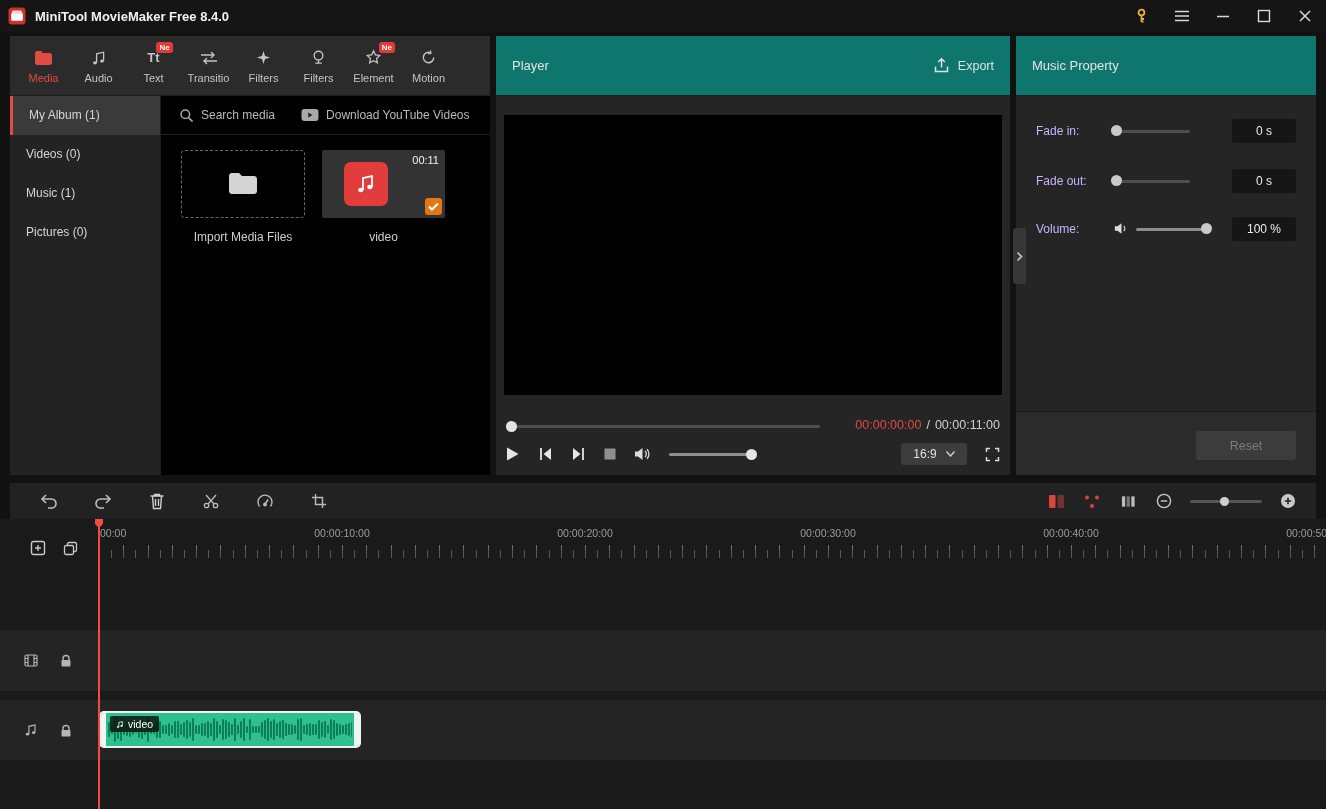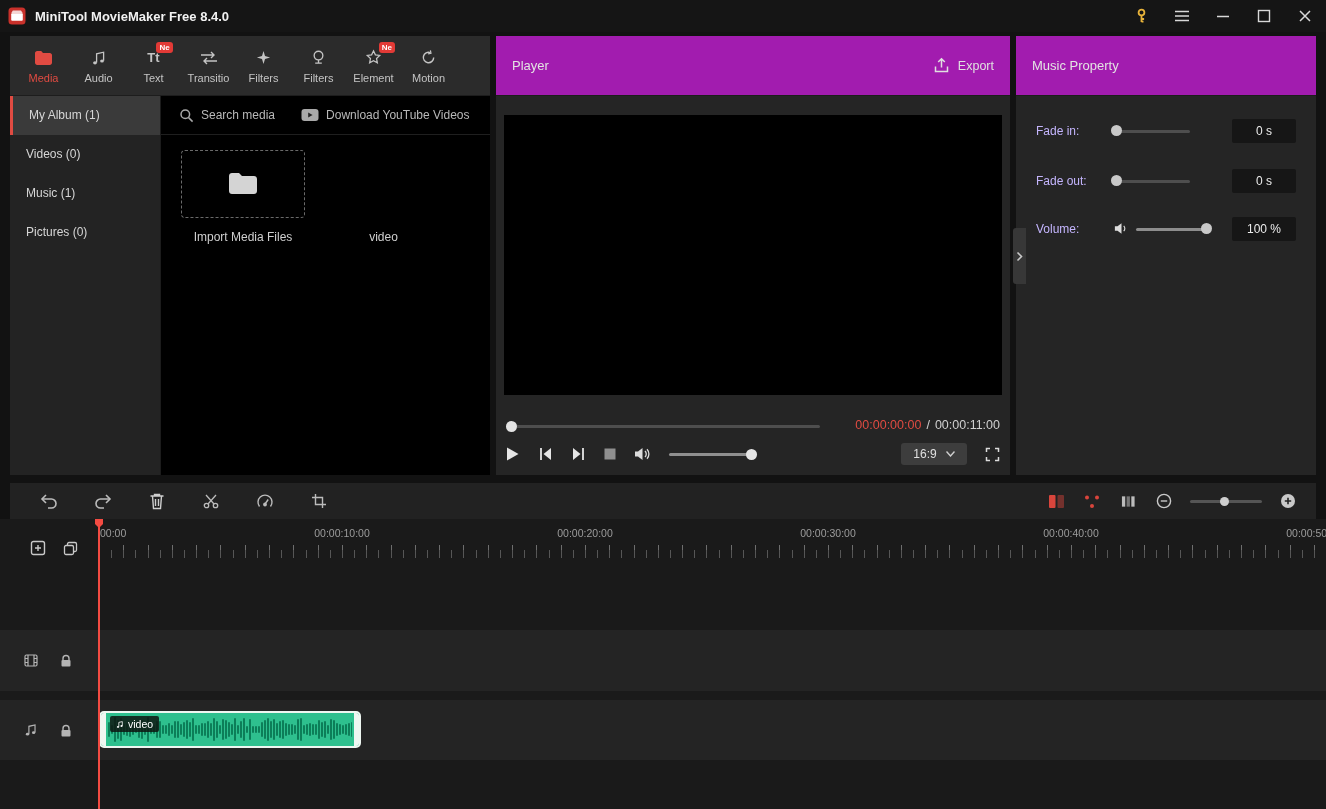--- a/index.html
+++ b/index.html
@@ -13,21 +13,21 @@
   .logo{margin-left:8px;}
   .app-title{margin-left:9px;font-size:13px;font-weight:bold;color:#f2f2f2;}
   .win-buttons{margin-left:auto;display:flex;align-items:center;gap:19px;padding-right:10px;}
   .win-buttons button{width:22px;height:22px;display:flex;align-items:center;justify-content:center;}
 
   
   .panel{position:absolute;top:36px;height:439px;background:#252525;overflow:hidden;}
   .media-panel{left:10px;width:480px;}
   .player-panel{left:496px;width:514px;}
   .prop-panel{left:1016px;width:300px;}
-  .panel-header{height:60px;background:#a21caf;border-bottom:1px solid #1d1d1d;display:flex;align-items:center;padding:0 16px;box-sizing:border-box;}
+  .panel-header{height:60px;background:#0f766e;border-bottom:1px solid #1d1d1d;display:flex;align-items:center;padding:0 16px;box-sizing:border-box;}
   .panel-title{font-size:13px;color:#e3e3e3;}
 
   
   .tabbar{height:60px;background:#2b2b2b;border-bottom:1px solid #1d1d1d;display:flex;padding-left:6px;box-sizing:border-box;}
   .tab{width:55px;height:60px;display:flex;flex-direction:column;align-items:center;justify-content:center;gap:5px;}
   .tab-ic{position:relative;height:18px;display:flex;align-items:center;justify-content:center;color:#c4c4c4;}
   .tab-label{font-size:11px;color:#c4c4c4;white-space:nowrap;}
   .tab.active .tab-label{color:#e04b42;}
   .tt{font-size:13px;font-weight:bold;font-style:normal;}
   .badge{position:absolute;top:-7px;right:-13px;background:#e23a36;color:#fff;font-size:8px;font-style:normal;font-weight:bold;padding:1px 3px;border-radius:3px;line-height:1.2;}
@@ -265,20 +265,35 @@
 
         <div class="import-card">
           <span>
             <svg width="32" height="26" viewBox="0 0 32 26">
                 <path d="M2 5c0-1.7 1.3-3 3-3h7l3 3h12c1.7 0 3 1.3 3 3v12c0 1.7-1.3 3-3 3H5c-1.7 0-3-1.3-3-3V5z" fill="#d4d4d4"></path>
               </svg>
           </span>
         </div>
         <div class="card-label lab-import">Import Media Files</div>
 
+        <div class="media-thumb">
+          <span class="thumb-ic">
+            <svg width="22" height="22" viewBox="0 0 22 22">
+                <path d="M8 17V5l9-2v11" fill="none" stroke="#fff" stroke-width="1.8"></path>
+                <ellipse cx="5.8" cy="17" rx="2.6" ry="2.2" fill="#fff"></ellipse>
+                <ellipse cx="14.8" cy="14" rx="2.6" ry="2.2" fill="#fff"></ellipse>
+              </svg>
+          </span>
+          <span class="thumb-dur">00:11</span>
+          <span class="thumb-check">
+            <svg width="11" height="9" viewBox="0 0 11 9" fill="none" stroke="#fff" stroke-width="2">
+                <path d="M1 4.5L4 7.5 10 1.5"></path>
+              </svg>
+          </span>
+        </div>
         <div class="card-label lab-video">video</div>
       </div>
     </div>
   </section>
 
   <section class="panel player-panel">
     <div class="panel-header">
       <span class="panel-title">Player</span>
       <button style="margin-left:auto;display:flex;align-items:center;gap:8px;font-size:12.5px;color:#e0e0e0;">
         <span>
@@ -383,20 +398,23 @@
             <path d="M11 4a4.2 4.2 0 0 1 0 6" fill="none" stroke="#dcdcdc" stroke-width="1.3"></path>
           </svg>
       </span>
       <span class="ps" style="left:120px;width:75px;">
         <span class="ps-track filled"></span>
         <span class="ps-handle" style="right:-1px;"></span>
       </span>
       <span class="pval">100 %</span>
     </div>
 
+    <div class="prop-bottom">
+      <button class="reset-btn">Reset</button>
+    </div>
   </section>
 
   <div class="prop-expander">
     <span>
       <svg width="7" height="11" viewBox="0 0 7 11" fill="none" stroke="#c9c9c9" stroke-width="1.6">
           <path d="M1.5 1.5L5.5 5.5 1.5 9.5"></path>
         </svg>
     </span>
   </div>
 

